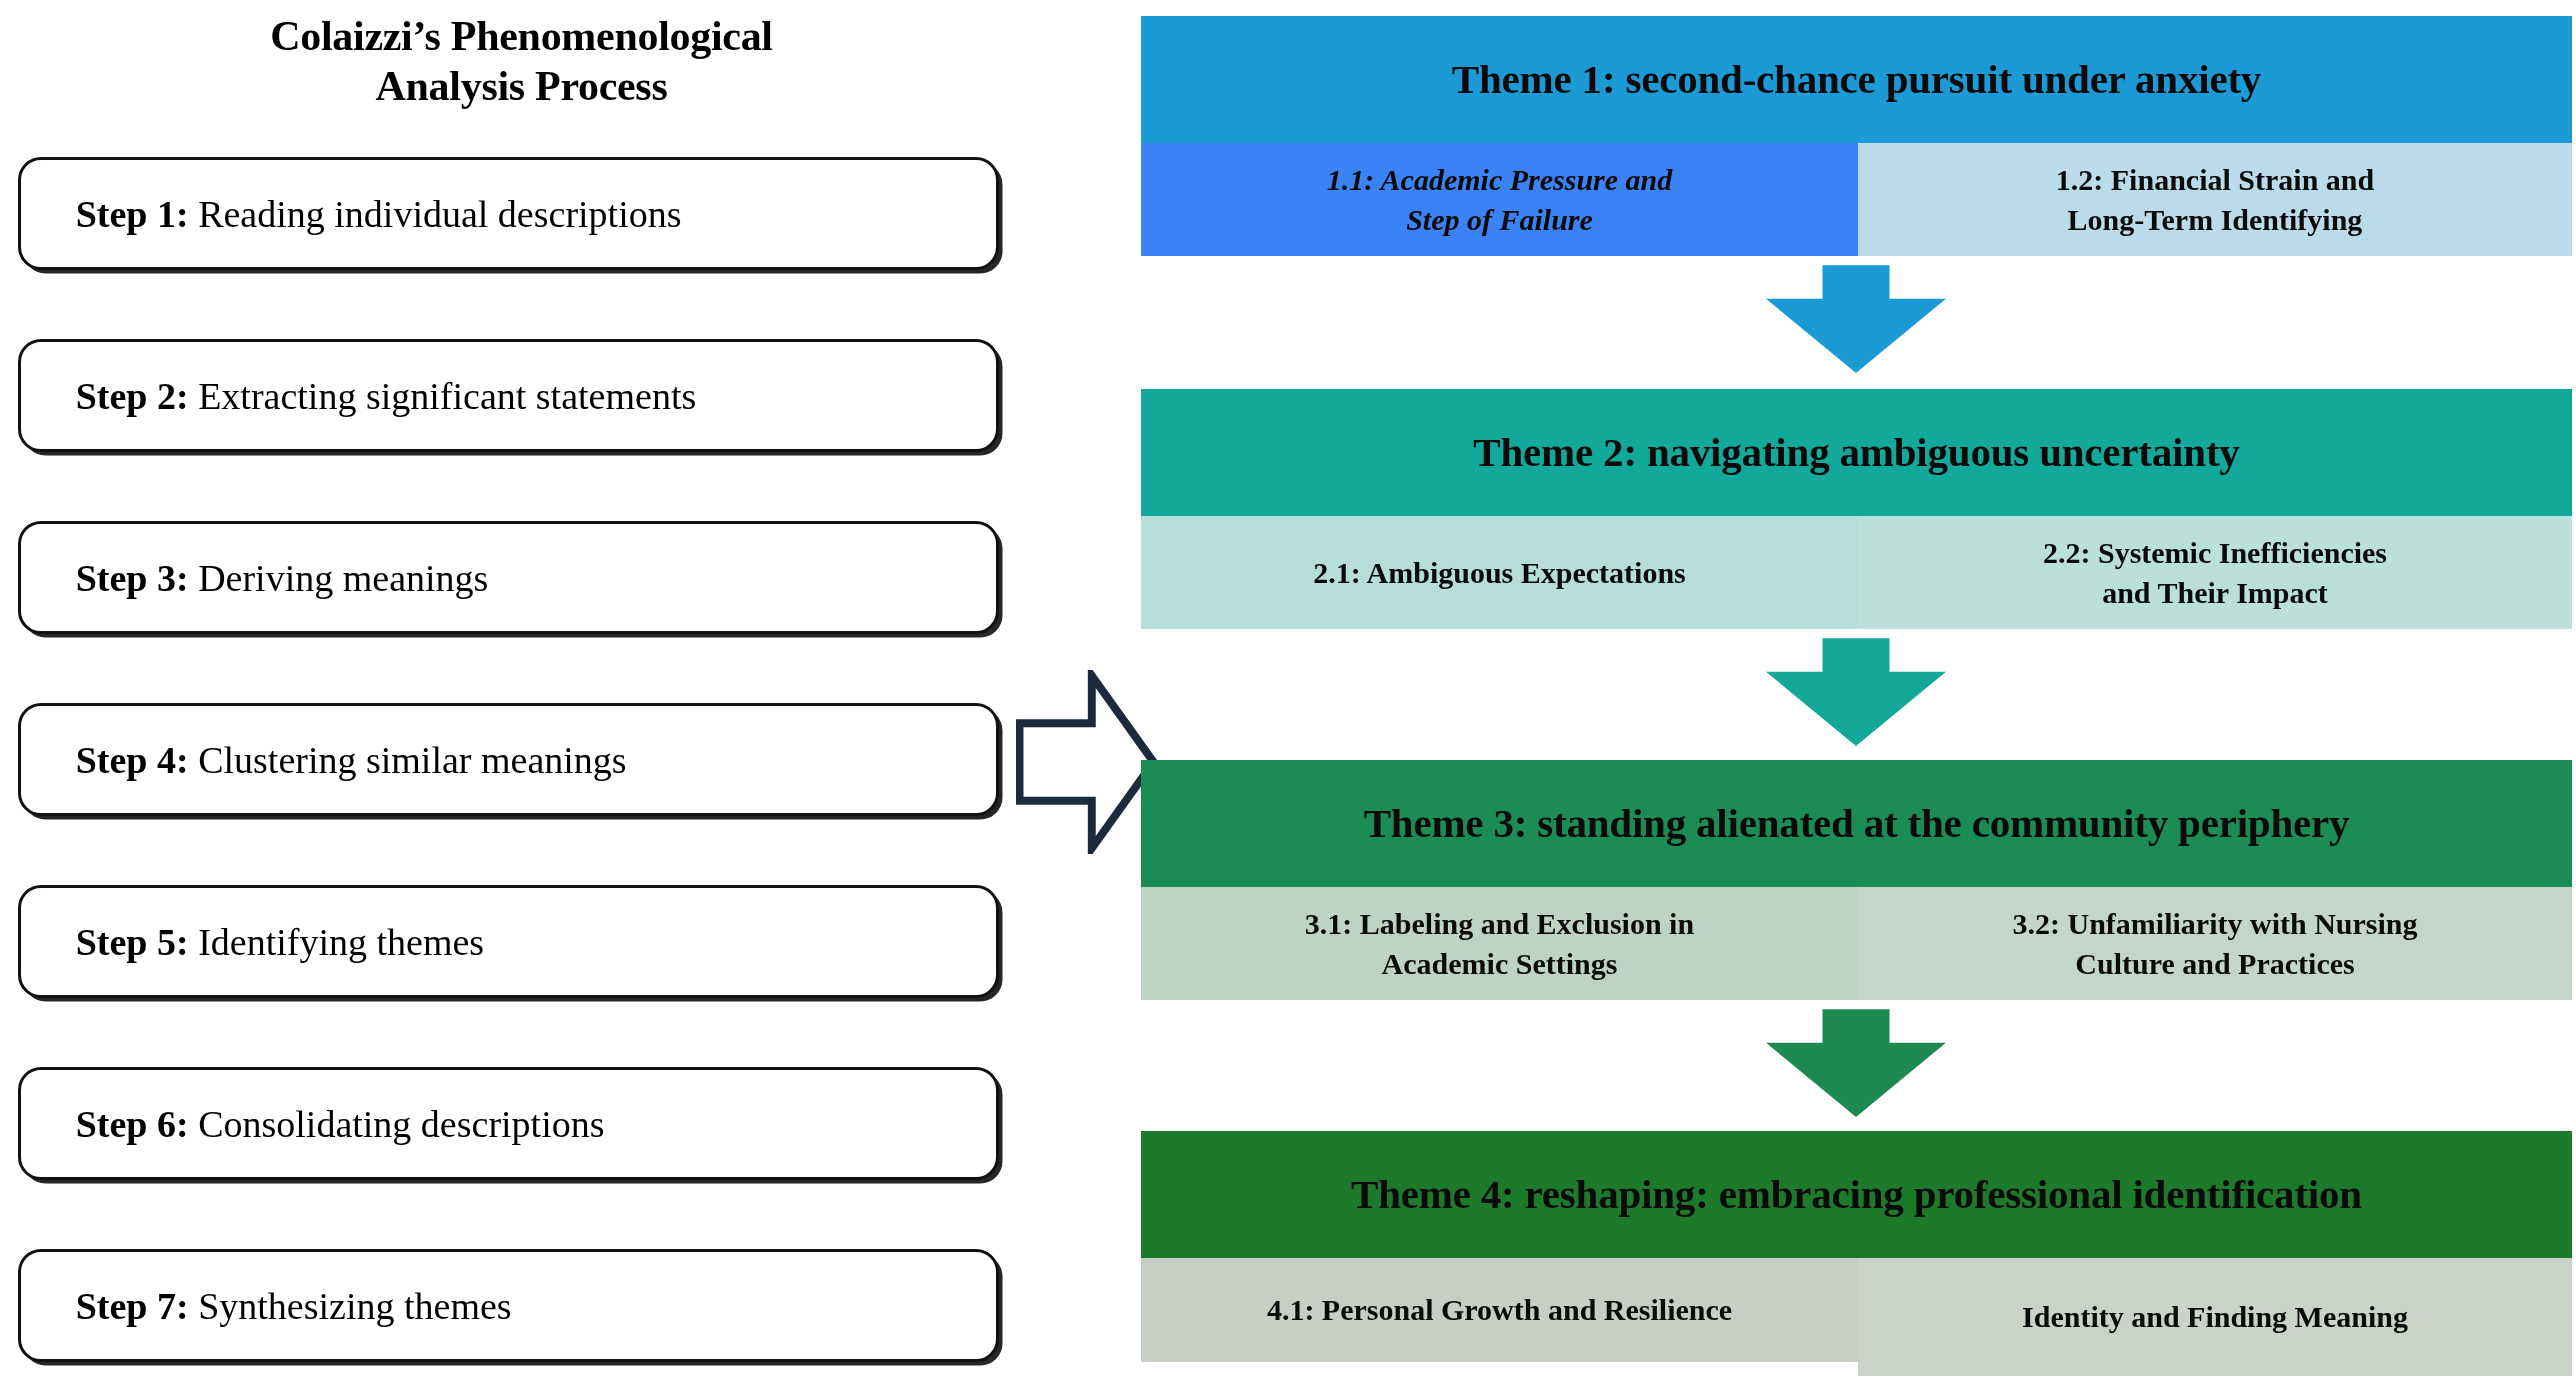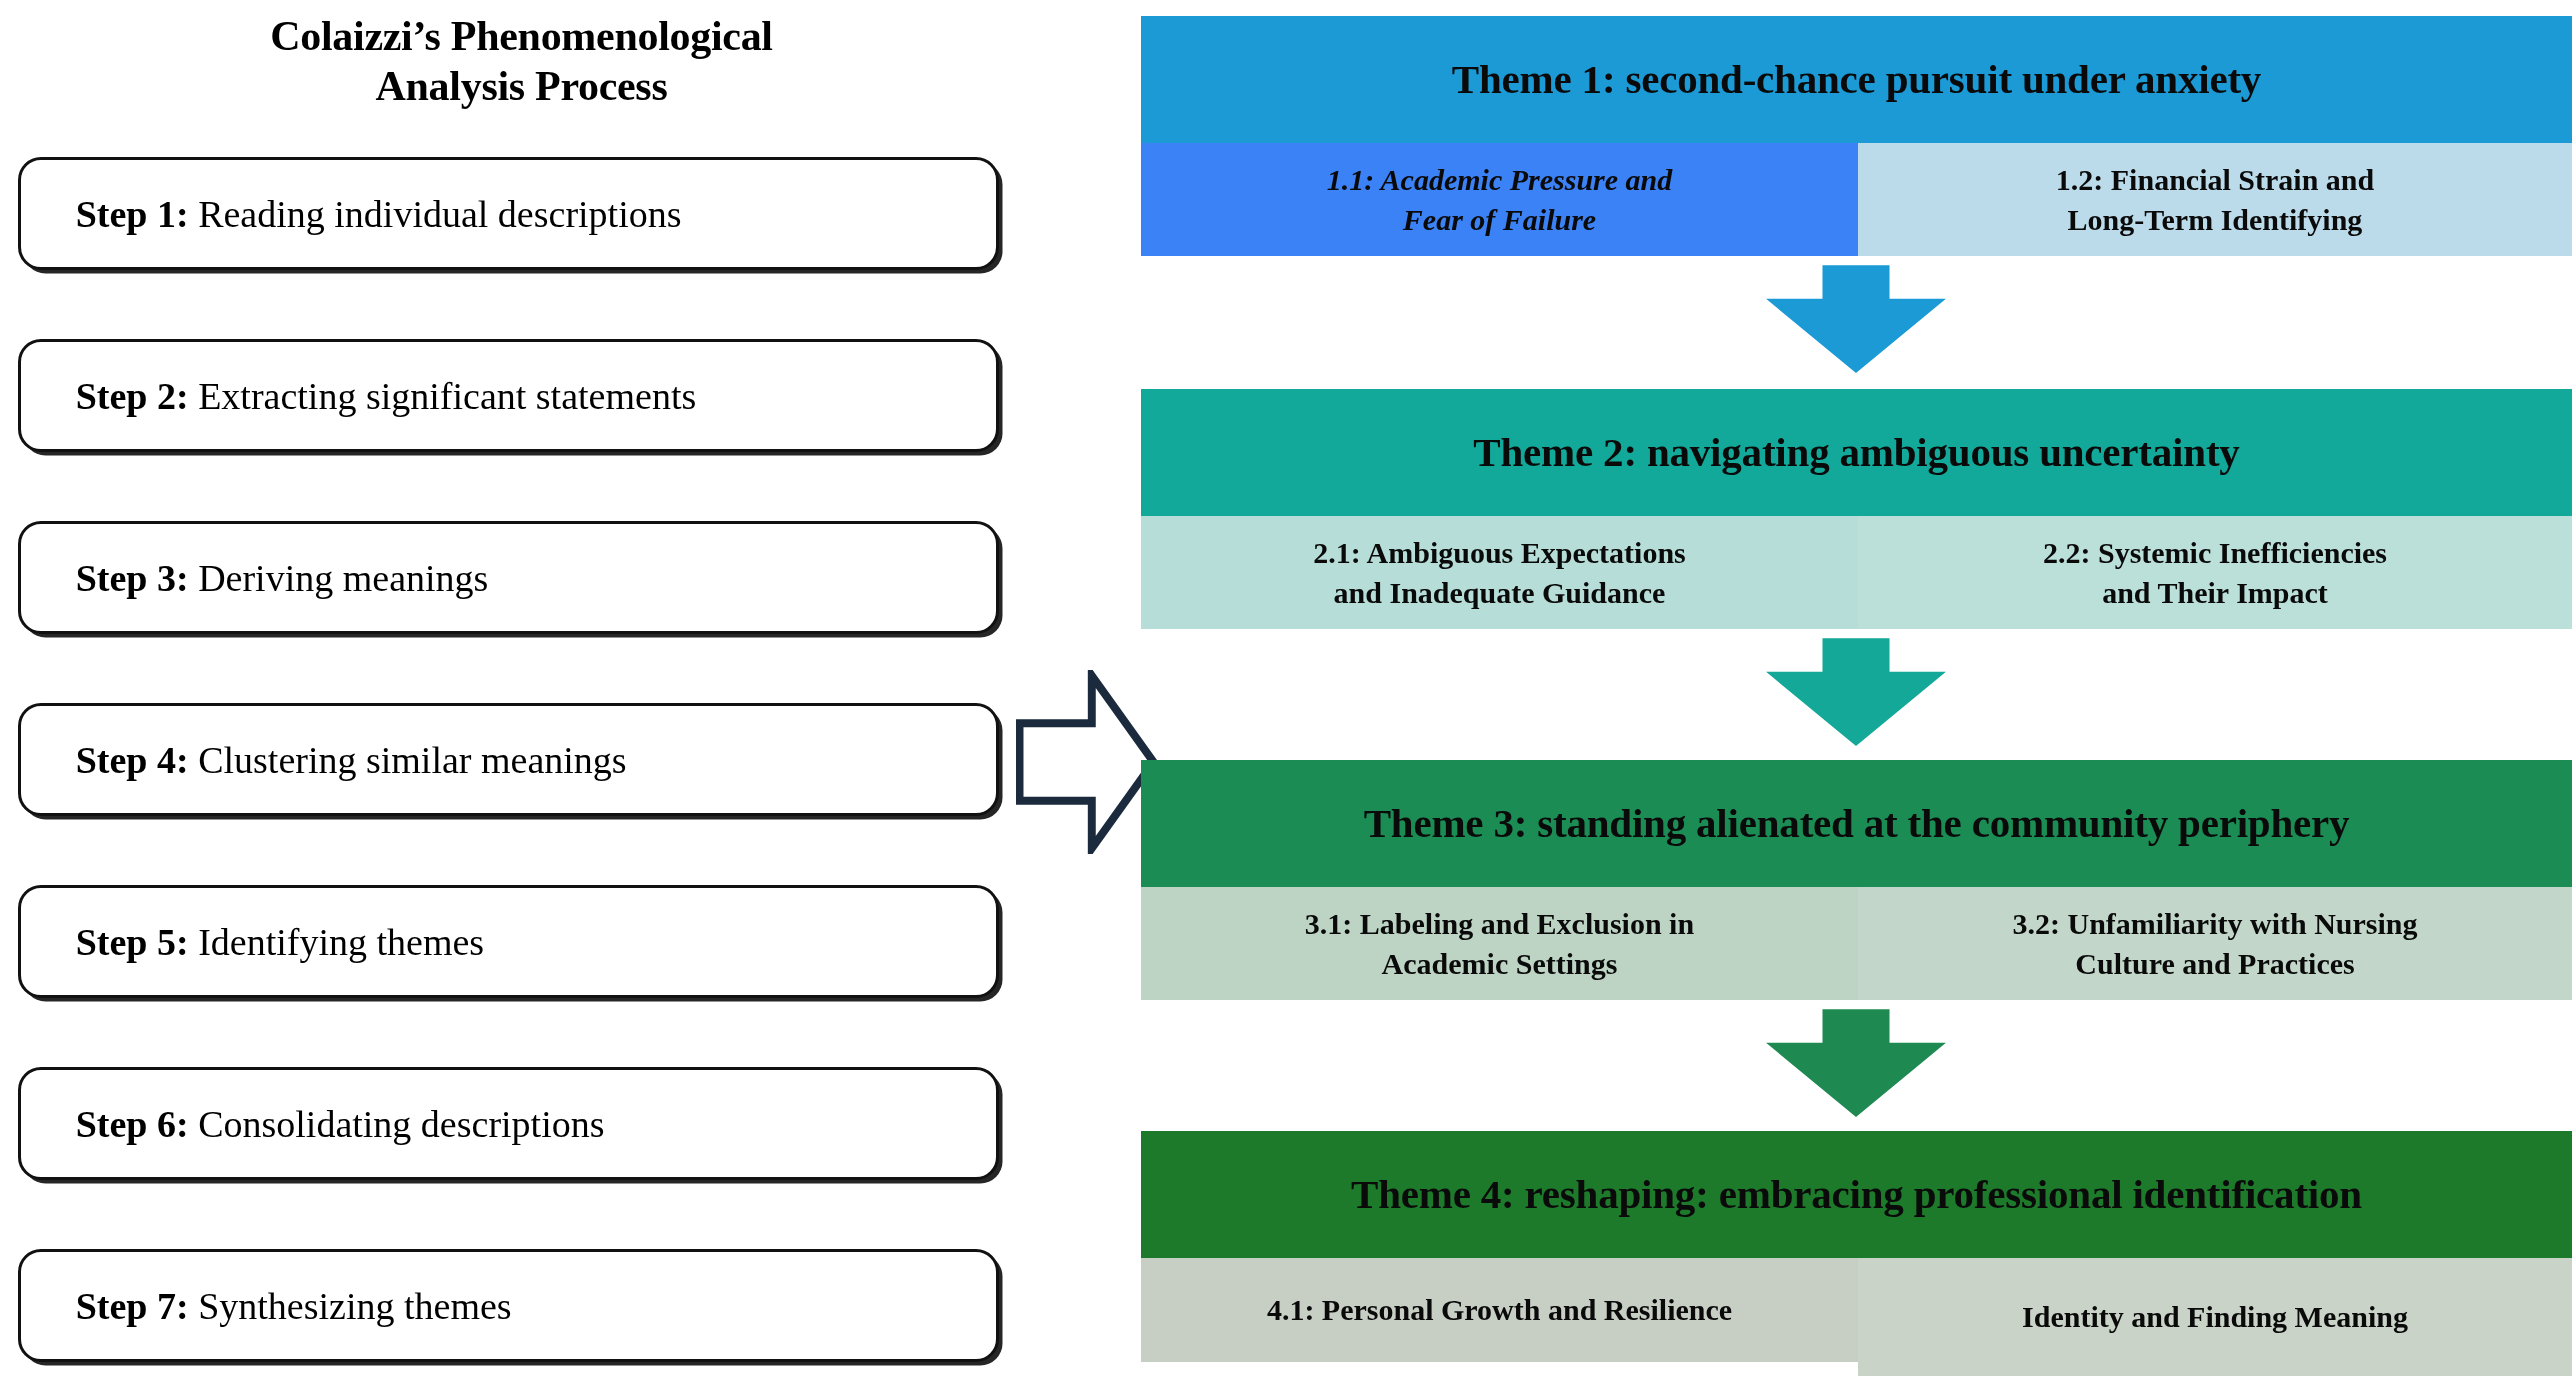--- a/index.html
+++ b/index.html
@@ -160,21 +160,21 @@
   <div id="right-col">
 
     <div class="theme-block" style="top:16px;border-radius:27px;">
       <div class="theme-header" style="height:127px;background:#1b9ad6;">
         <div class="theme-header-text">Theme 1: second-chance pursuit under anxiety</div>
       </div>
       <div class="sub-row" style="height:113px;">
         <div class="sub-cell" style="width:717px;background:#3b82f6;font-style:italic;">
           <div class="sub-cell-text">
             <div>1.1: Academic Pressure and</div>
-            <div>Fear of Failure</div>
+            <div>Step of Failure</div>
           </div>
         </div>
         <div class="sub-cell" style="width:714px;background:#bcdbea;">
           <div class="sub-cell-text">
             <div>1.2: Financial Strain and</div>
             <div>Long-Term Identifying</div>
           </div>
         </div>
       </div>
     </div>
@@ -186,21 +186,20 @@
     </div>
 
     <div class="theme-block" style="top:389px;">
       <div class="theme-header" style="height:127px;background:#12a99a;">
         <div class="theme-header-text">Theme 2: navigating ambiguous uncertainty</div>
       </div>
       <div class="sub-row" style="height:113px;">
         <div class="sub-cell" style="width:717px;background:#b6ddd7;">
           <div class="sub-cell-text">
             <div>2.1: Ambiguous Expectations</div>
-            <div>and Inadequate Guidance</div>
           </div>
         </div>
         <div class="sub-cell" style="width:714px;background:#bbe0da;">
           <div class="sub-cell-text">
             <div>2.2: Systemic Inefficiencies</div>
             <div>and Their Impact</div>
           </div>
         </div>
       </div>
     </div>

